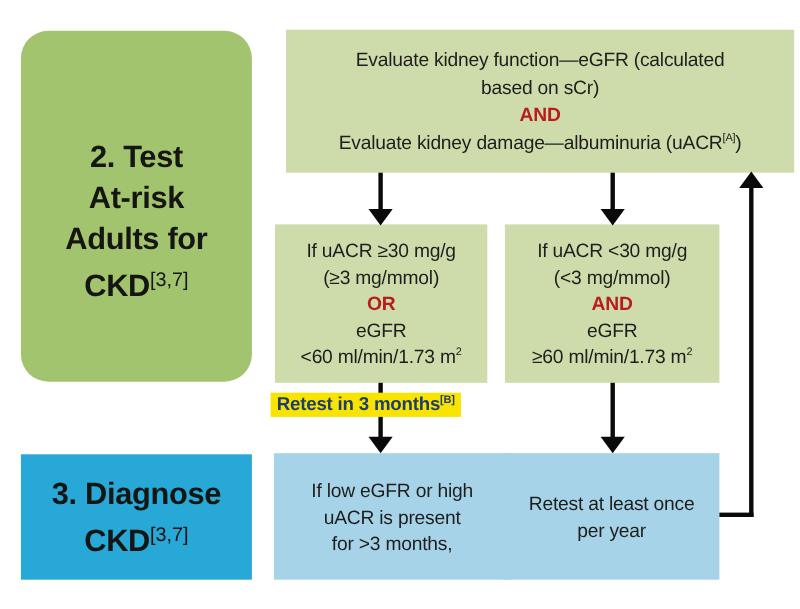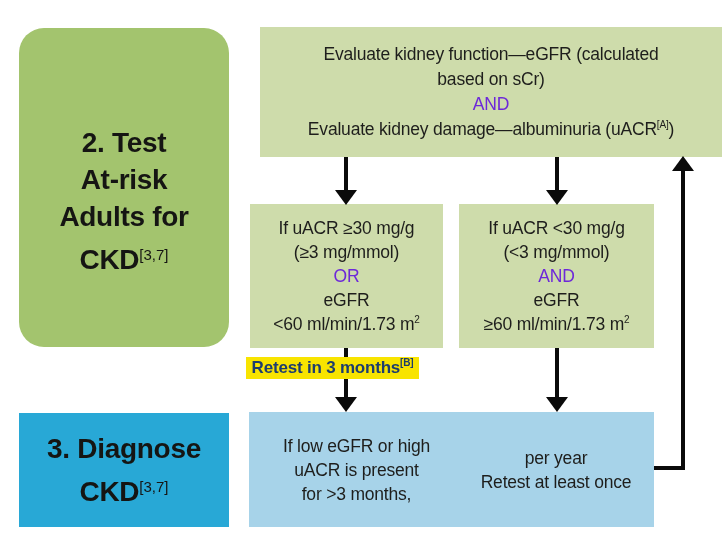--- a/index.html
+++ b/index.html
@@ -21,26 +21,26 @@
   .panel-green{background:var(--medium-green,#a3c46e);}
   .panel-cyan{background:var(--cyan,#28a8d6);}
   .node-green{background:var(--light-green,#cedcab);}
   .node-blue{background:var(--light-blue,#a7d3e9);}
 
   .panel-title{
     font-size:28px;font-weight:bold;line-height:37px;
     letter-spacing:-0.3px;color:#151513;
   }
   .panel-title sup{
-    font-weight:normal;font-size:15px;
+    font-weight:normal;font-size:18px;
     position:relative;top:1px;letter-spacing:0;
   }
   .node-text{font-size:17.5px;line-height:24px;letter-spacing:-0.2px;}
   #box-evaluate .node-text{line-height:25px;}
-  .bold{font-weight:normal;color:#6d28d9;}
+  .bold{font-weight:bold;color:#b91c1c;}
   sup.small{font-size:10px;vertical-align:super;line-height:0;}
 
   .highlight-label{
     position:absolute;
     background:var(--yellow,#f8e400);
     color:var(--navy,#1d3d6e);
     font-weight:bold;font-size:17px;line-height:22px;
     text-align:center;letter-spacing:-0.2px;
     z-index:5;
   }
@@ -119,22 +119,22 @@
   <div class="box node-blue" style="left:249px;top:412px;width:215px;height:115px;">
     <div class="node-text">
       <div>If low eGFR or high</div>
       <div>uACR is present</div>
       <div>for &gt;3 months,</div>
     </div>
   </div>
 
   <div class="box node-blue" style="left:458px;top:412px;width:196px;height:115px;">
     <div class="node-text">
+      <div>Retest at least once</div>
       <div>per year</div>
-      <div>Retest at least once</div>
     </div>
   </div>
 
   <div>
     <div class="arrow-part shaft-v" style="left:344px;top:157px;height:34px;"></div>
     <div class="arrow-part head-down" style="left:335px;top:190px;"></div>
   </div>
 
   <div>
     <div class="arrow-part shaft-v" style="left:555px;top:157px;height:34px;"></div>

